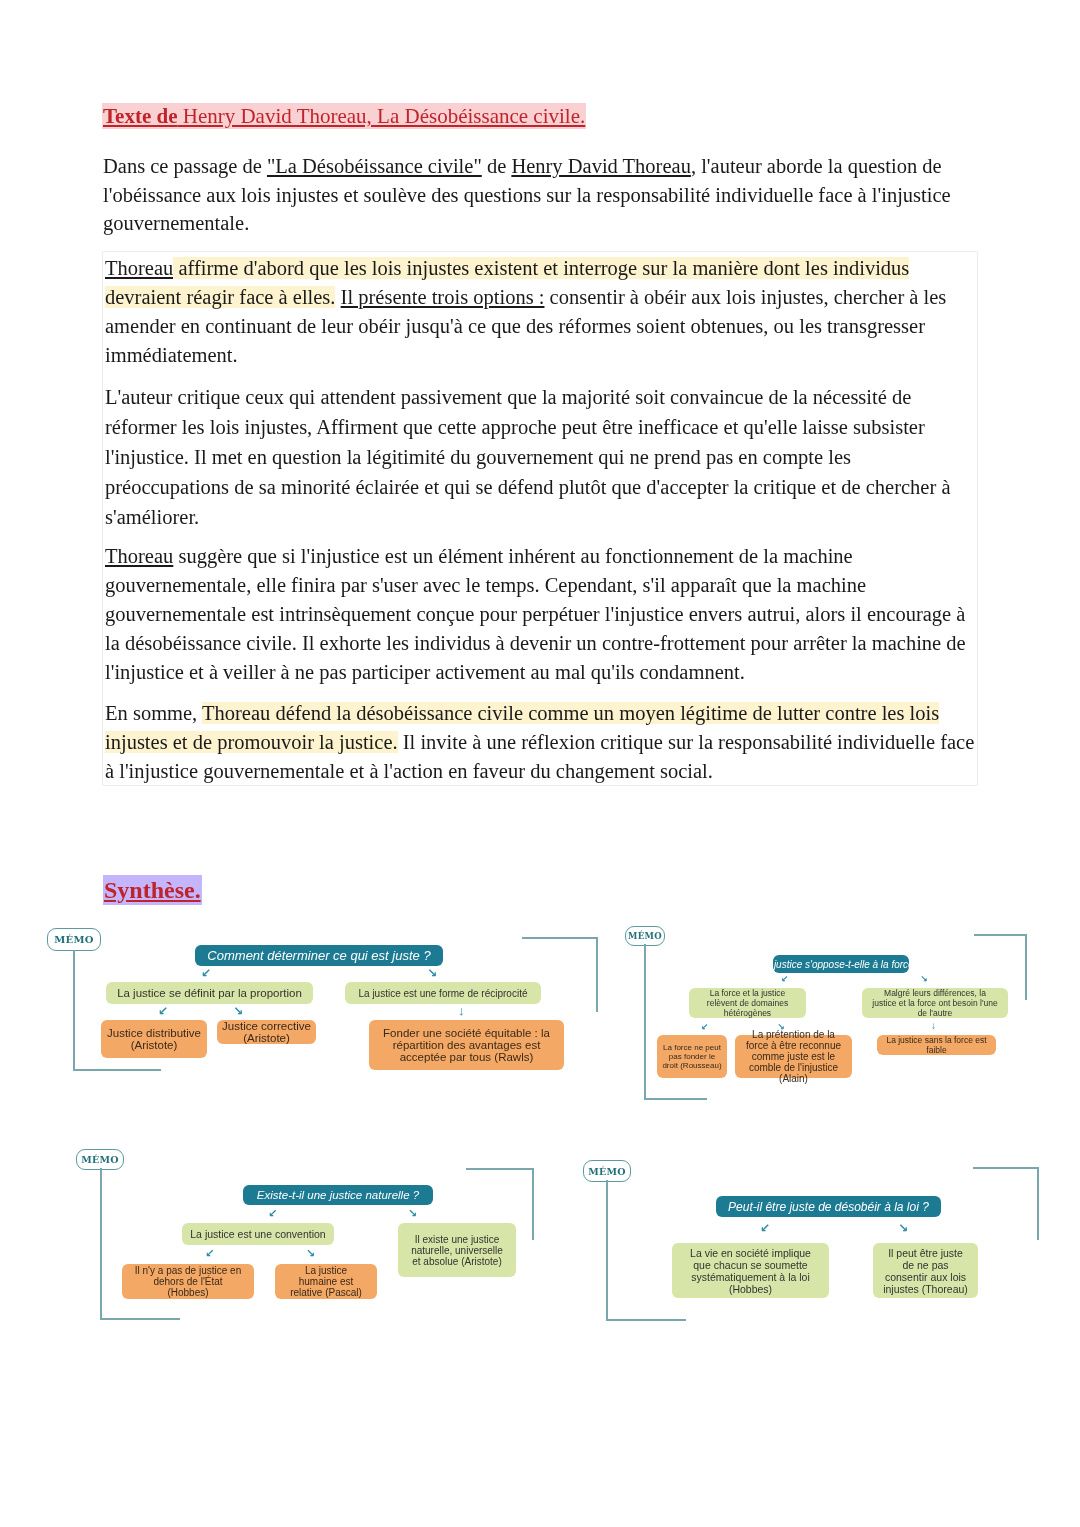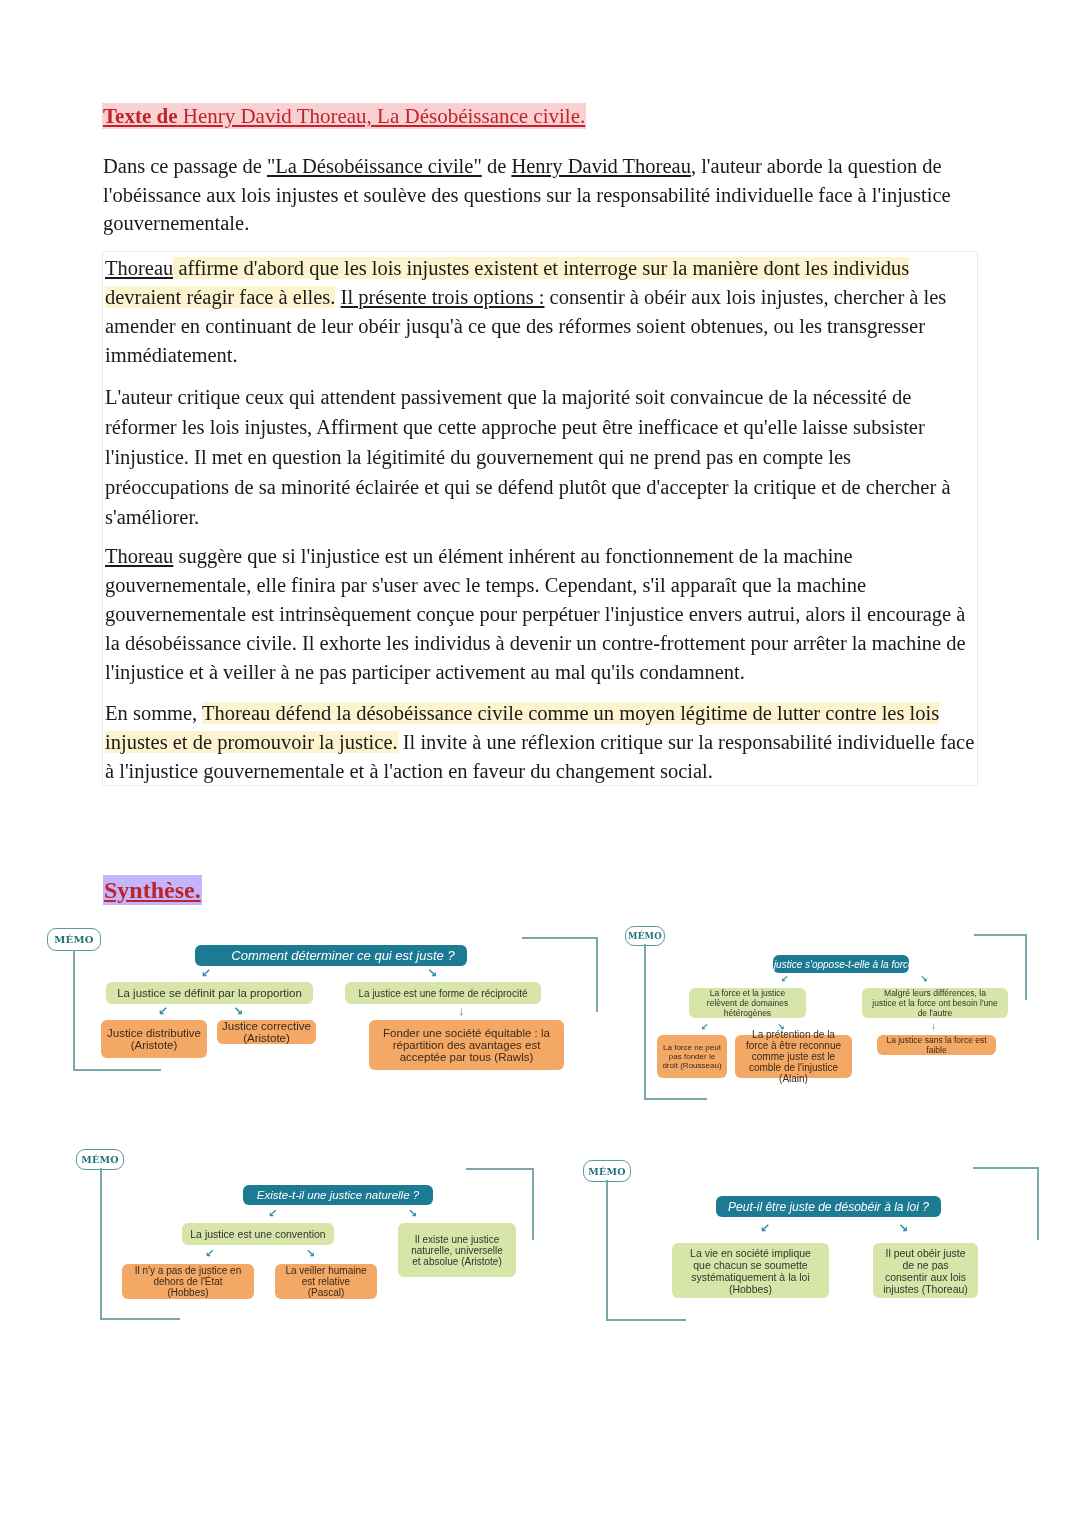--- a/index.html
+++ b/index.html
@@ -42,21 +42,21 @@
 
 <div class="abs synth">Synthèse.</div>
 
 <div class="mm" style="left:0;top:0;">
   <div class="memo" style="left:47px;top:928px;width:52px;height:21px;">MÉMO</div>
   <div class="vline" style="left:73px;top:950px;height:120px;"></div>
   <div class="hline" style="left:73px;top:1069px;width:88px;"></div>
   <div class="hline" style="left:522px;top:937px;width:75px;"></div>
   <div class="vline" style="left:596px;top:937px;height:75px;"></div>
 
-  <div class="q" style="left:195px;top:945px;width:248px;height:21px;font-size:13px;padding-left:24px;">Comment déterminer ce qui est juste ?</div>
+  <div class="q" style="left:195px;top:945px;width:248px;height:21px;font-size:13px;">Comment déterminer ce qui est juste ?</div>
   <div class="arr" style="left:201px;top:967px;font-size:12px;">↙</div>
   <div class="arr" style="left:427px;top:967px;font-size:12px;">↘</div>
   <div class="g" style="left:106px;top:982px;width:207px;height:22px;font-size:11.5px;">La justice se définit par la proportion</div>
   <div class="g" style="left:345px;top:982px;width:196px;height:22px;font-size:10px;">La justice est une forme de réciprocité</div>
   <div class="arr" style="left:158px;top:1005px;font-size:12px;">↙</div>
   <div class="arr" style="left:233px;top:1005px;font-size:12px;">↘</div>
   <div class="arr" style="left:458px;top:1004px;font-size:13px;">↓</div>
   <div class="o" style="left:101px;top:1020px;width:106px;height:38px;font-size:11.5px;">Justice distributive (Aristote)</div>
   <div class="o" style="left:217px;top:1020px;width:99px;height:24px;font-size:11.5px;">Justice corrective (Aristote)</div>
   <div class="o" style="left:369px;top:1020px;width:195px;height:50px;font-size:11.5px;padding:0 14px;box-sizing:border-box;">Fonder une société équitable : la répartition des avantages est acceptée par tous (Rawls)</div>
@@ -90,28 +90,28 @@
   <div class="vline" style="left:532px;top:1168px;height:72px;"></div>
 
   <div class="q" style="left:243px;top:1185px;width:190px;height:20px;font-size:11.5px;">Existe-t-il une justice naturelle ?</div>
   <div class="arr" style="left:268px;top:1208px;font-size:11px;">↙</div>
   <div class="arr" style="left:408px;top:1208px;font-size:11px;">↘</div>
   <div class="g" style="left:182px;top:1223px;width:152px;height:22px;font-size:10.5px;">La justice est une convention</div>
   <div class="g" style="left:398px;top:1223px;width:118px;height:54px;font-size:10px;padding:0 12px;box-sizing:border-box;">Il existe une justice naturelle, universelle et absolue (Aristote)</div>
   <div class="arr" style="left:205px;top:1248px;font-size:11px;">↙</div>
   <div class="arr" style="left:306px;top:1248px;font-size:11px;">↘</div>
   <div class="o" style="left:122px;top:1264px;width:132px;height:35px;font-size:10px;padding:0 10px;box-sizing:border-box;">Il n'y a pas de justice en dehors de l'État (Hobbes)</div>
-  <div class="o" style="left:275px;top:1264px;width:102px;height:35px;font-size:10px;padding:0 10px;box-sizing:border-box;">La veiller humaine est relative (Pascal)</div>
+  <div class="o" style="left:275px;top:1264px;width:102px;height:35px;font-size:10px;padding:0 10px;box-sizing:border-box;">La justice humaine est relative (Pascal)</div>
 </div>
 
 <div class="mm" style="left:0;top:0;">
   <div class="memo" style="left:583px;top:1160px;width:46px;height:20px;font-size:9.5px;">MÉMO</div>
   <div class="vline" style="left:606px;top:1180px;height:140px;"></div>
   <div class="hline" style="left:606px;top:1319px;width:80px;"></div>
   <div class="hline" style="left:973px;top:1167px;width:65px;"></div>
   <div class="vline" style="left:1037px;top:1167px;height:73px;"></div>
 
   <div class="q" style="left:716px;top:1196px;width:225px;height:21px;font-size:12px;">Peut-il être juste de désobéir à la loi ?</div>
   <div class="arr" style="left:760px;top:1222px;font-size:12px;">↙</div>
   <div class="arr" style="left:898px;top:1222px;font-size:12px;">↘</div>
   <div class="g" style="left:672px;top:1243px;width:157px;height:55px;font-size:10.5px;padding:0 8px;box-sizing:border-box;">La vie en société implique que chacun se soumette systématiquement à la loi (Hobbes)</div>
-  <div class="g" style="left:873px;top:1243px;width:105px;height:55px;font-size:10.5px;padding:0 8px;box-sizing:border-box;">Il peut obéir juste de ne pas consentir aux lois injustes (Thoreau)</div>
+  <div class="g" style="left:873px;top:1243px;width:105px;height:55px;font-size:10.5px;padding:0 8px;box-sizing:border-box;">Il peut être juste de ne pas consentir aux lois injustes (Thoreau)</div>
 </div>
 
 </body></html>

